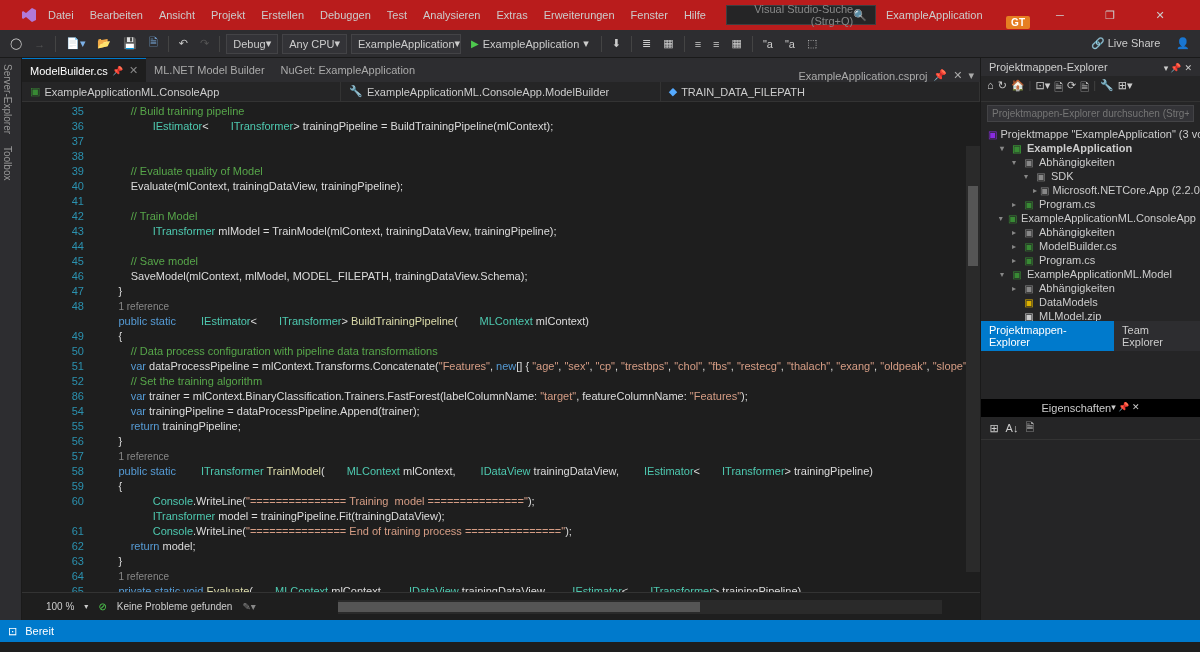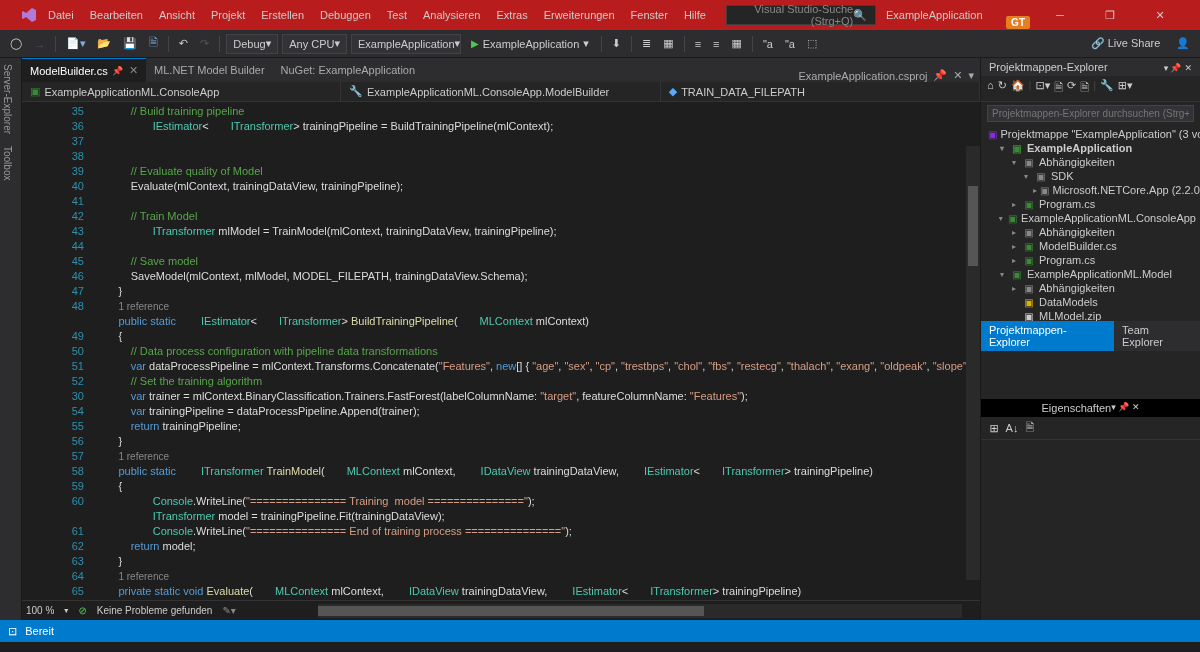--- a/index.html
+++ b/index.html
@@ -33,21 +33,21 @@
 .code-wrap { flex:1; display:flex; overflow:hidden; position:relative; }
 .gutter { width:72px; background:#1e1e1e; text-align:right; padding-right:10px; color:#2b91af; font-family:Consolas,monospace; font-size:11px; line-height:15px; padding-top:2px; user-select:none; }
 .gutter .ln { height:15px; }
 .code { flex:1; font-family:Consolas,monospace; font-size:11px; line-height:15px; color:#dcdcdc; padding-top:2px; white-space:pre; overflow:hidden; }
 .code .cm { color:#57a64a; }
 .code .kw { color:#569cd6; }
 .code .ty { color:#4ec9b0;padding-left:22px; }
 .code .st { color:#d69d85; }
 .code .ref { color:#888; font-size:10px; }
 .code .mn { color:#dcdcaa; }
-.status2 { height:20px; background:#1e1e1e; border-top:1px solid #333; display:flex; align-items:center; padding:0 4px; gap:10px; font-size:10px; }
+.status2 { height:28px; background:#1e1e1e; border-top:1px solid #333; display:flex; align-items:center; padding:0 24px; gap:10px; font-size:10px; }
 .right-panel { width:220px; background:#252526; border-left:1px solid #1a1a1a; display:flex; flex-direction:column; }
 .panel-title { background:#2d2d30; padding:3px 8px; font-size:11px; display:flex; align-items:center; justify-content:space-between; }
 .panel-toolbar { padding:3px 6px; display:flex; gap:4px; border-bottom:1px solid #333; }
 .panel-toolbar .ico { color:#ccc; font-size:11px; }
 .panel-search { padding:3px 6px; }
 .panel-search input { width:100%; background:#333337; border:1px solid #434346; color:#ccc; padding:2px 4px; font-size:10px; }
 .tree { flex:1; padding:2px 4px; font-size:11px; overflow:auto; }
 .tree-row { display:flex; align-items:center; gap:3px; padding:1px 0; white-space:nowrap; color:#ccc; }
 .tree-row .exp { width:10px; color:#888; font-size:8px; text-align:center; }
 .tree-row .ico { width:14px; text-align:center; font-size:10px; }
@@ -187,21 +187,21 @@
           <div class="ln">44</div>
           <div class="ln">45</div>
           <div class="ln">46</div>
           <div class="ln">47</div>
           <div class="ln">48</div>
           <div class="ln"></div>
           <div class="ln">49</div>
           <div class="ln">50</div>
           <div class="ln">51</div>
           <div class="ln">52</div>
-          <div class="ln">30</div>
+          <div class="ln">86</div>
           <div class="ln">54</div>
           <div class="ln">55</div>
           <div class="ln">56</div>
           <div class="ln">57</div>
           <div class="ln">58</div>
           <div class="ln">59</div>
           <div class="ln">60</div>
           <div class="ln"></div>
           <div class="ln">61</div>
           <div class="ln">62</div>

